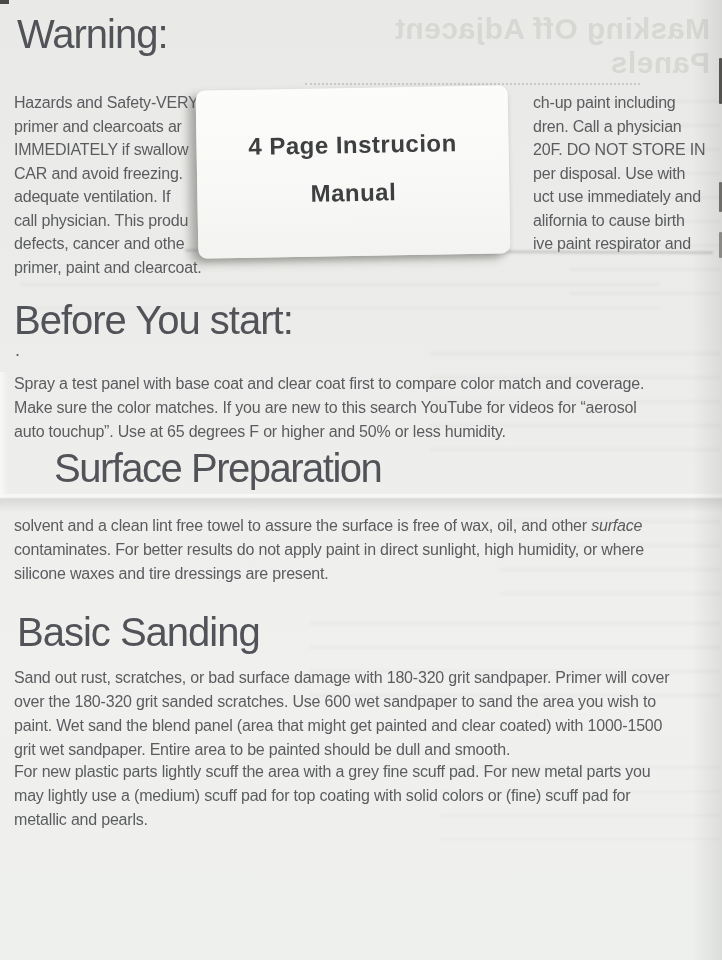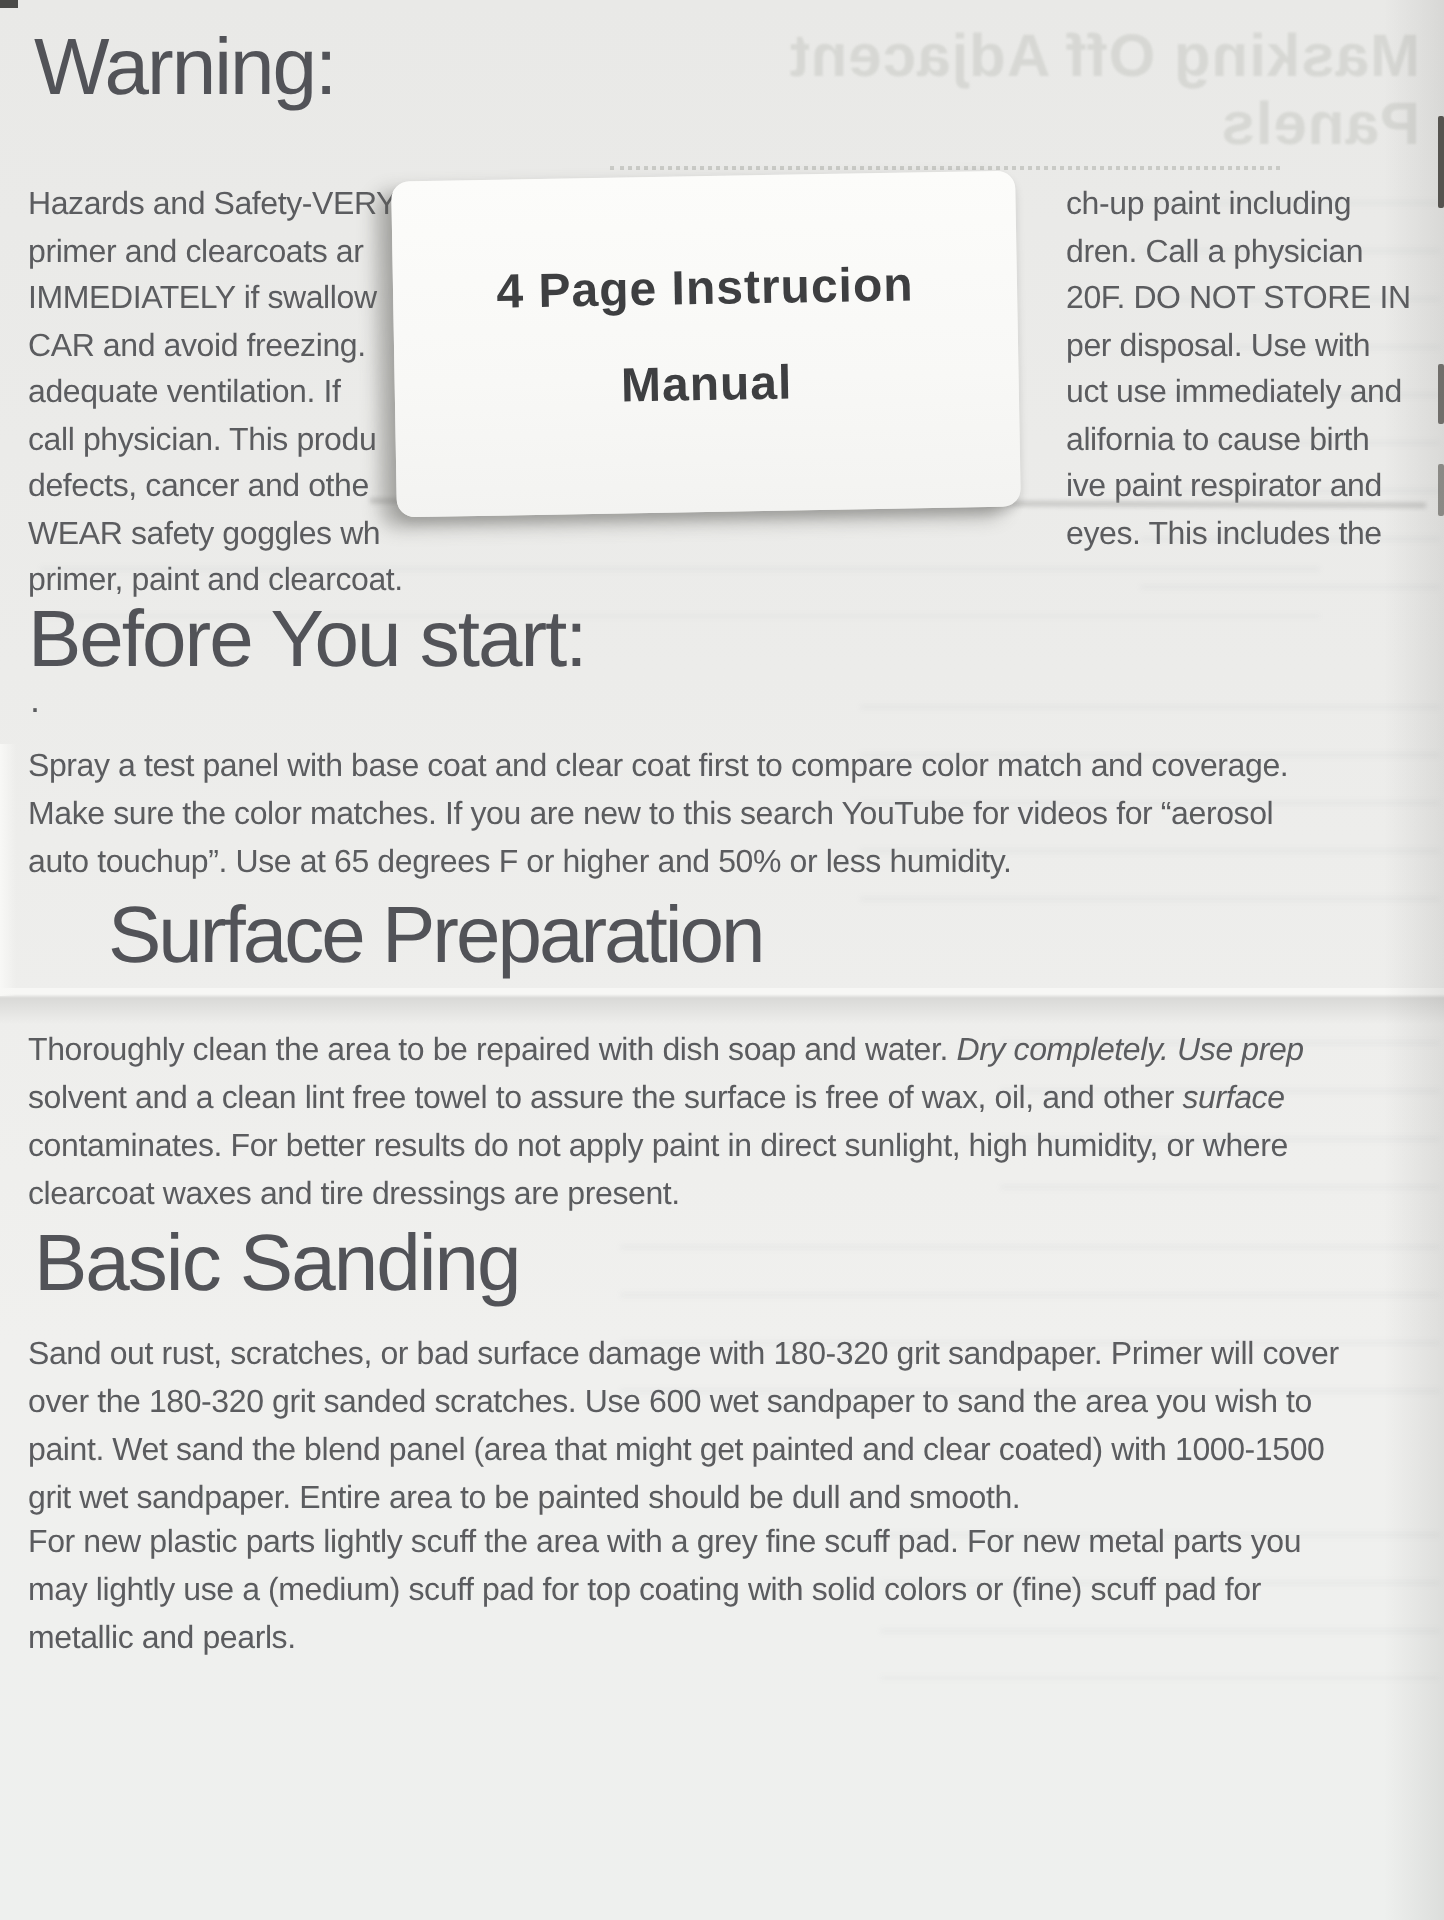--- a/index.html
+++ b/index.html
@@ -119,24 +119,20 @@
     </div>
     <div class="warn-line">
       <span>call physician. This produ</span>
         <span>alifornia to cause birth</span>
     </div>
     <div class="warn-line">
       <span>defects, cancer and othe</span>
         <span>ive paint respirator and</span>
     </div>
     <div class="warn-line">
-      <span>WEAR safety goggles wh</span>
-        <span>eyes. This includes the</span>
-    </div>
-    <div class="warn-line">
       <span>primer, paint and clearcoat.</span>
         <span></span>
     </div>
   </div>
 
   <div class="perforation"></div>
   <div class="label-crease"></div>
   <div class="label-card">
     <div class="label-line">4 Page Instrucion</div>
     <div class="label-line">Manual</div>
@@ -148,27 +144,24 @@
     <div class="bodyline">Spray a test panel with base coat and clear coat first to compare color match and coverage.</div>
     <div class="bodyline">Make sure the color matches.  If you are new to this search YouTube for videos for “aerosol</div>
     <div class="bodyline">auto touchup”.  Use at 65 degrees F or higher and 50% or less humidity.</div>
   </div>
 
   <h1 class="h-surface">Surface Preparation</h1>
   <div class="sheet-edge"></div>
   <div class="sheet-edge-left"></div>
   <div class="bodytext surface-body">
     <div class="bodyline">
-      <span>Thoroughly clean the area to be repaired with dish soap and water.  </span><span class="ital">Dry completely. Use prep</span>
-    </div>
-    <div class="bodyline">
       <span>solvent and a clean lint free towel to assure the surface is free of wax, oil, and other </span><span class="ital">surface</span>
     </div>
     <div class="bodyline">contaminates. For better results do not apply paint in direct sunlight, high humidity, or where</div>
-    <div class="bodyline">clearcoat waxes and tire dressings are present.</div>
+    <div class="bodyline">silicone waxes and tire dressings are present.</div>
   </div>
 
   <h1 class="h-basic">Basic Sanding</h1>
   <div class="bodytext basic-body">
     <div class="bodyline">Sand out rust, scratches, or bad surface damage with 180-320 grit sandpaper. Primer will cover</div>
     <div class="bodyline">over the 180-320 grit sanded scratches. Use 600 wet sandpaper to sand the area you wish to</div>
     <div class="bodyline">paint. Wet sand the blend panel (area that might get painted and clear coated) with 1000-1500</div>
     <div class="bodyline">grit wet sandpaper. Entire area to be painted should be dull and smooth.</div>
   </div>
 

